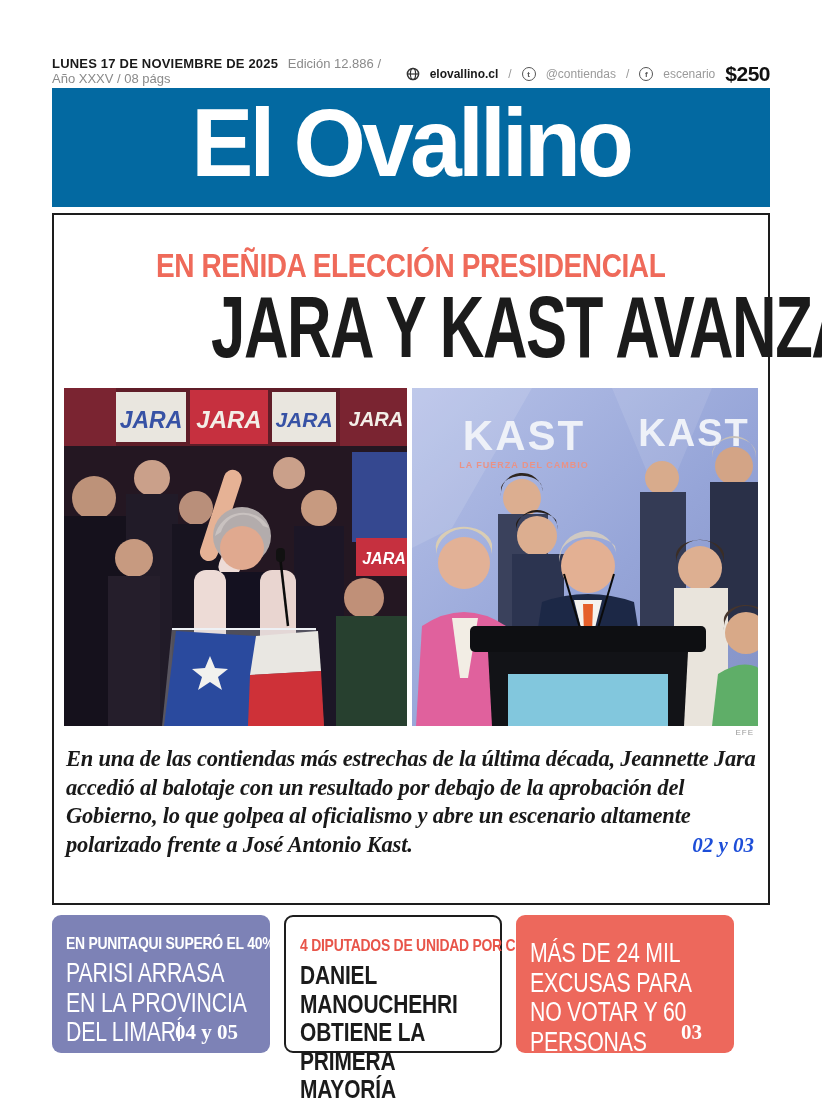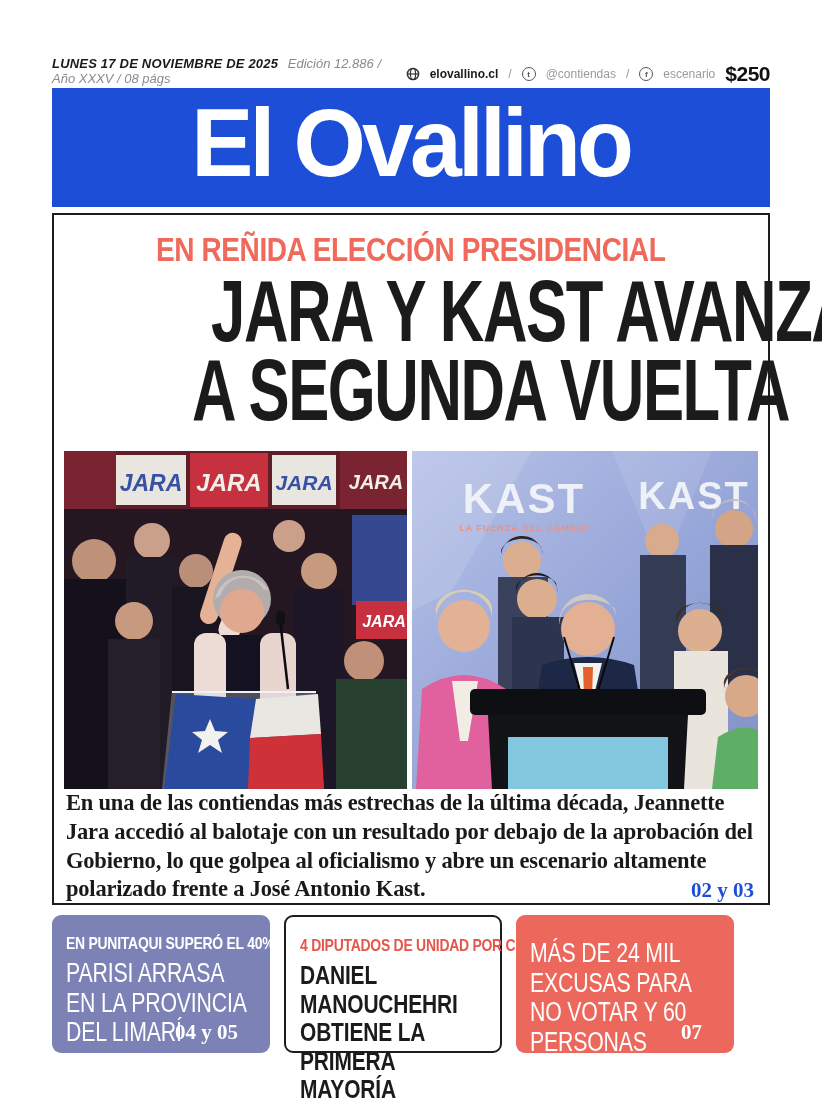--- a/index.html
+++ b/index.html
@@ -6,66 +6,66 @@
   html,body { background:#e9e9e9; }
   .page {
     position:relative; width:822px; height:1105px; background:#ffffff;
     font-family:"Liberation Sans", sans-serif; overflow:hidden;
     margin:0 auto;
   }
   .content { position:absolute; left:52px; width:718px; }
 
   
   .header-bar { top:56px; display:flex; justify-content:space-between; align-items:flex-end; }
-  .date-line { font-size:13px; color:#1a1a1a;font-style:italic; }
+  .date-line { font-size:13px; color:#1a1a1a; }
   .date-line .date { font-weight:bold; letter-spacing:.2px; }
   .date-line .edition { color:#8a8a8a; font-weight:normal; margin-left:6px; }
   .contact-line { display:flex; align-items:center; gap:10px; font-size:12px; color:#9a9a9a; }
   .contact-line .site { color:#1a1a1a; font-weight:bold; }
   .icon-circ {
     display:inline-flex; width:14px; height:14px; border:1.4px solid #555; border-radius:50%;
     align-items:center; justify-content:center; font-size:8px; font-weight:bold; color:#555;
   }
   .globe-svg { display:inline-block; vertical-align:middle; }
   .price { font-size:21px; font-weight:bold; color:#111; letter-spacing:-.5px; margin-left:0; }
 
   
   .masthead {
-    top:88px; height:119px; background:#1d4ed8; display:flex; align-items:center; justify-content:center;
+    top:88px; height:119px; background:#0369a1; display:flex; align-items:center; justify-content:center;
   }
   .masthead-title {
     color:#ffffff; font-weight:bold; font-size:97px; letter-spacing:-4px;
     display:inline-block; transform:scaleX(.96); line-height:1;
     padding-bottom:10px;
   }
 
   
   .main-story {
     top:213px; height:692px; border:2px solid #1d1d1d; padding:12px 10px 8px 10px;
   }
   .kicker {
-    text-align:center; margin-top:4px;
+    text-align:center; margin-top:20px;
   }
   .kicker span {
     display:inline-block; white-space:nowrap; transform:scaleX(.85); transform-origin:center;
     color:#ef6a5a; font-weight:bold; font-size:33px; letter-spacing:-.5px;
   }
   .headline { text-align:center; margin-top:2px; line-height:.9; }
   .headline .hl-line { display:block; }
   .headline .squeeze {
     display:inline-block; white-space:nowrap; transform:scaleX(.70); transform-origin:center;
     color:#1b1b1b; font-weight:bold; font-size:88px; letter-spacing:-2px;
   }
 
   .photos { display:flex; gap:5px; margin-top:22px; }
   .photo { height:338px; overflow:hidden; position:relative; }
   .photo svg { display:block; }
   .photo-credit { text-align:right; font-size:8px; color:#9a9a9a; letter-spacing:1px; margin:2px 4px 0 0; }
 
-  .lede { position:relative; padding:0 2px; }
+  .lede { position:relative; margin-top:8px; padding:0 2px;font-style:italic; }
   .lede p {
     font-family:"Liberation Serif", serif; font-size:22.5px; font-weight:600; color:#191919;
     line-height:1.27; letter-spacing:-.2px;
   }
   .lede .page-ref {
     position:absolute; right:4px; bottom:1px; font-family:"Liberation Serif", serif;
     font-weight:bold; font-size:21px; color:#1d4ed8;
   }
 
   
@@ -120,21 +120,20 @@
   <div class="content masthead">
     <span class="masthead-title">El Ovallino</span>
   </div>
 
   <div class="content main-story">
     <div class="kicker">
       <span>EN REÑIDA ELECCIÓN PRESIDENCIAL</span>
     </div>
     <div class="headline">
       <span class="hl-line"><span class="squeeze">JARA Y KAST AVANZAN</span></span>
-      <span class="hl-line"><span class="squeeze">A SEGUNDA VUELTA</span></span>
     </div>
 
     <div class="photos">
 
       <div class="photo">
         <svg width="348" height="338" viewBox="0 0 348 338">
           <rect x="0" y="0" width="348" height="338" fill="#241722"></rect>
 
           <rect x="0" y="0" width="348" height="58" fill="#5f1d28"></rect>
           <rect x="0" y="0" width="52" height="58" fill="#7a2431"></rect>
@@ -240,20 +239,21 @@
 
           <line x1="152" y1="186" x2="168" y2="240" stroke="#0a0a0a" stroke-width="2"></line>
           <line x1="202" y1="186" x2="186" y2="240" stroke="#0a0a0a" stroke-width="2"></line>
 
           <rect x="58" y="238" width="236" height="26" rx="5" fill="#0e0f12"></rect>
           <polygon points="76,264 276,264 272,338 80,338" fill="#121317"></polygon>
           <rect x="96" y="286" width="160" height="52" fill="#82c7dd"></rect>
         </svg>
       </div>
     </div>
+    <div class="photo-credit">EFE</div>
 
     <div class="lede">
       <p>En una de las contiendas más estrechas de la última década, Jeannette Jara accedió al balotaje con un resultado por debajo de la aprobación del Gobierno, lo que golpea al oficialismo y abre un escenario altamente polarizado frente a José Antonio Kast.</p>
       <span class="page-ref">02 y 03</span>
     </div>
   </div>
 
   <div class="content teasers">
 
     <div class="teaser teaser-purple">
@@ -262,17 +262,17 @@
       <div class="t-pageref">04 y 05</div>
     </div>
 
     <div class="teaser teaser-white">
       <div class="t-kicker"><span>4 DIPUTADOS DE UNIDAD POR CHILE</span></div>
       <div class="t-title"><span>DANIEL MANOUCHEHRI OBTIENE LA PRIMERA MAYORÍA REGIONAL</span> <span class="pref-inline">06</span></div>
     </div>
 
     <div class="teaser teaser-red">
       <div class="t-title">MÁS DE 24 MIL EXCUSAS PARA NO VOTAR Y 60 PERSONAS DETENIDAS</div>
-      <div class="t-pageref">07</div>
+      <div class="t-pageref">03</div>
     </div>
 
   </div>
 </div>
 
 </body></html>

